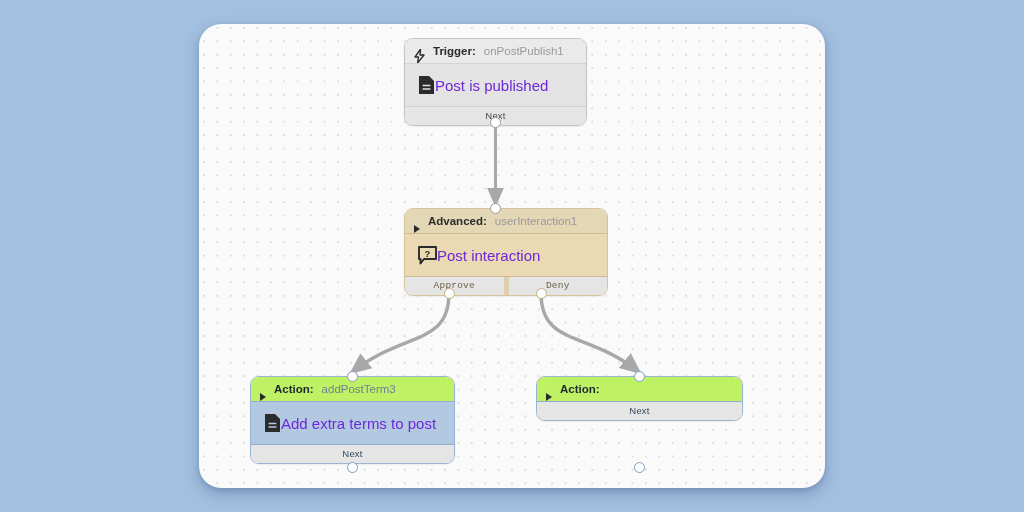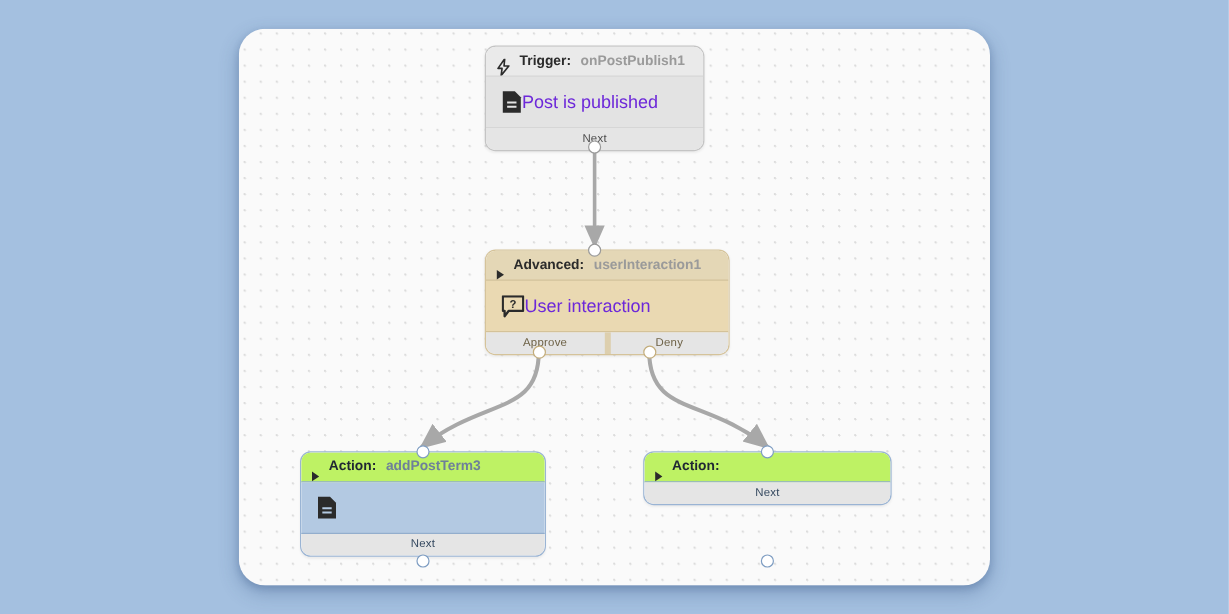--- a/index.html
+++ b/index.html
@@ -64,21 +64,21 @@
     padding: 0 9px;
     font-size: 11.5px;
     color: #2b2b2b;
     border-bottom: 1px solid #d3d3d3;
     white-space: nowrap;
     display: flex;
     align-items: flex-end;
     gap: 8px;
   }
   .node-header .htitle { font-weight: bold; }
-  .node-header .hname  { color: #9a9a9a; font-weight: bold; }
+  .node-header .hname  { color: #9a9a9a; font-weight: normal; }
   .node-body {
     height: 42px;
     display: flex;
     align-items: center;
     padding: 0 13px;
     font-size: 15px;
     color: #6d28d9;
     border-bottom: 1px solid #d3d3d3;
   }
   .node-footer {
@@ -104,21 +104,21 @@
   
   .node.advanced { border-color: #d5c39a; }
   .node.advanced .node-header {
     background: #e4d7b6;
     border-bottom-color: #cfbc93;
   }
   .node.advanced .node-body {
     background: #ead9b2;
     border-bottom-color: #cfbc93;
   }
-  .node.advanced .footer-cell { color: #6d6146; }
+  .node.advanced .footer-cell { color: #6d6146; font-family: Liberation Mono, monospace; }
   .node.advanced .footer-cell + .footer-cell { border-left-color: #ddcfae; }
 
   
   .node.action { border-color: #9ab4d4; }
   .node.action .node-header {
     background: #bef264;
     border-bottom-color: #93aecd;
     color: #1f2733;
   }
   .node.action .node-header .hname { color: #6e8099; }
@@ -206,21 +206,21 @@
       <span class="htitle">Advanced:</span>
       <span class="hname">userInteraction1</span>
     </div>
     <div class="node-body">
       <span class="icon">
         <svg width="19" height="19" viewBox="0 0 19 19">
           <path d="M1 1 H18 V13 H6 L2.5 17.5 V13 H1 Z" fill="none" stroke="#2b2b2b" stroke-width="1.9" stroke-linejoin="round"></path>
           <text x="9.5" y="11" font-family="Liberation Sans, sans-serif" font-size="9.5" font-weight="bold" fill="#2b2b2b" text-anchor="middle">?</text>
         </svg>
       </span>
-      <span>User interaction</span>
+      <span>Post interaction</span>
     </div>
     <div class="node-footer">
       <div class="footer-cell">Approve</div>
       <div class="footer-cell">Deny</div>
     </div>
   </div>
   <div class="port tan" style="left:449px; top:293px;"></div>
   <div class="port tan" style="left:541px; top:293px;"></div>
 
   <div class="port blue" style="left:352px; top:376px; z-index:3;"></div>
@@ -230,20 +230,21 @@
       <span class="htitle">Action:</span>
       <span class="hname">addPostTerm3</span>
     </div>
     <div class="node-body">
       <span class="icon">
         <svg width="17" height="20" viewBox="0 0 17 20">
           <path d="M1 1 H11 L16 6 V19 H1 Z" fill="#2b2b2b"></path>
           <path d="M4.6 10.5 H12.4 M4.6 14 H12.4" stroke="#b3c9e2" stroke-width="1.7"></path>
         </svg>
       </span>
+      <span>Add extra terms to post</span>
     </div>
     <div class="node-footer">
       <div class="footer-cell">Next</div>
     </div>
   </div>
   <div class="port blue" style="left:352px; top:467px;"></div>
 
   <div class="port blue" style="left:639px; top:376px; z-index:3;"></div>
   <div class="node action" style="left:536px; top:376px; width:207px;">
     <div class="node-header">

